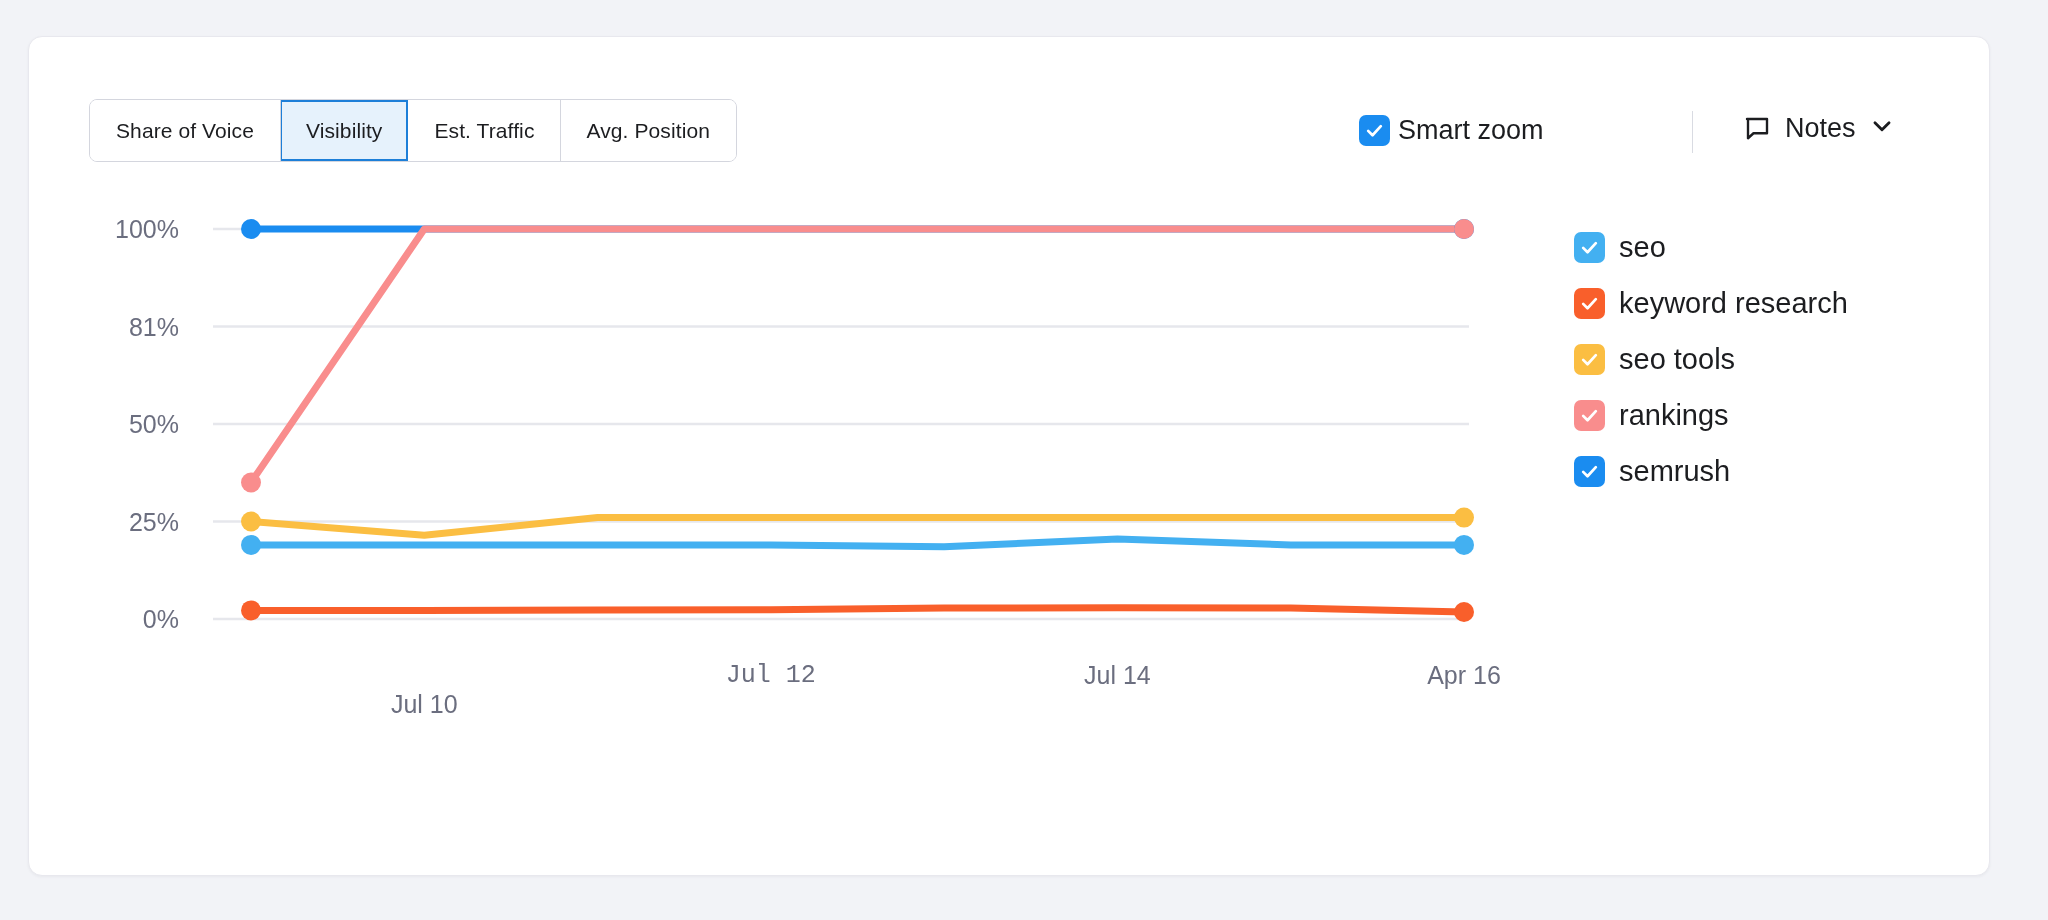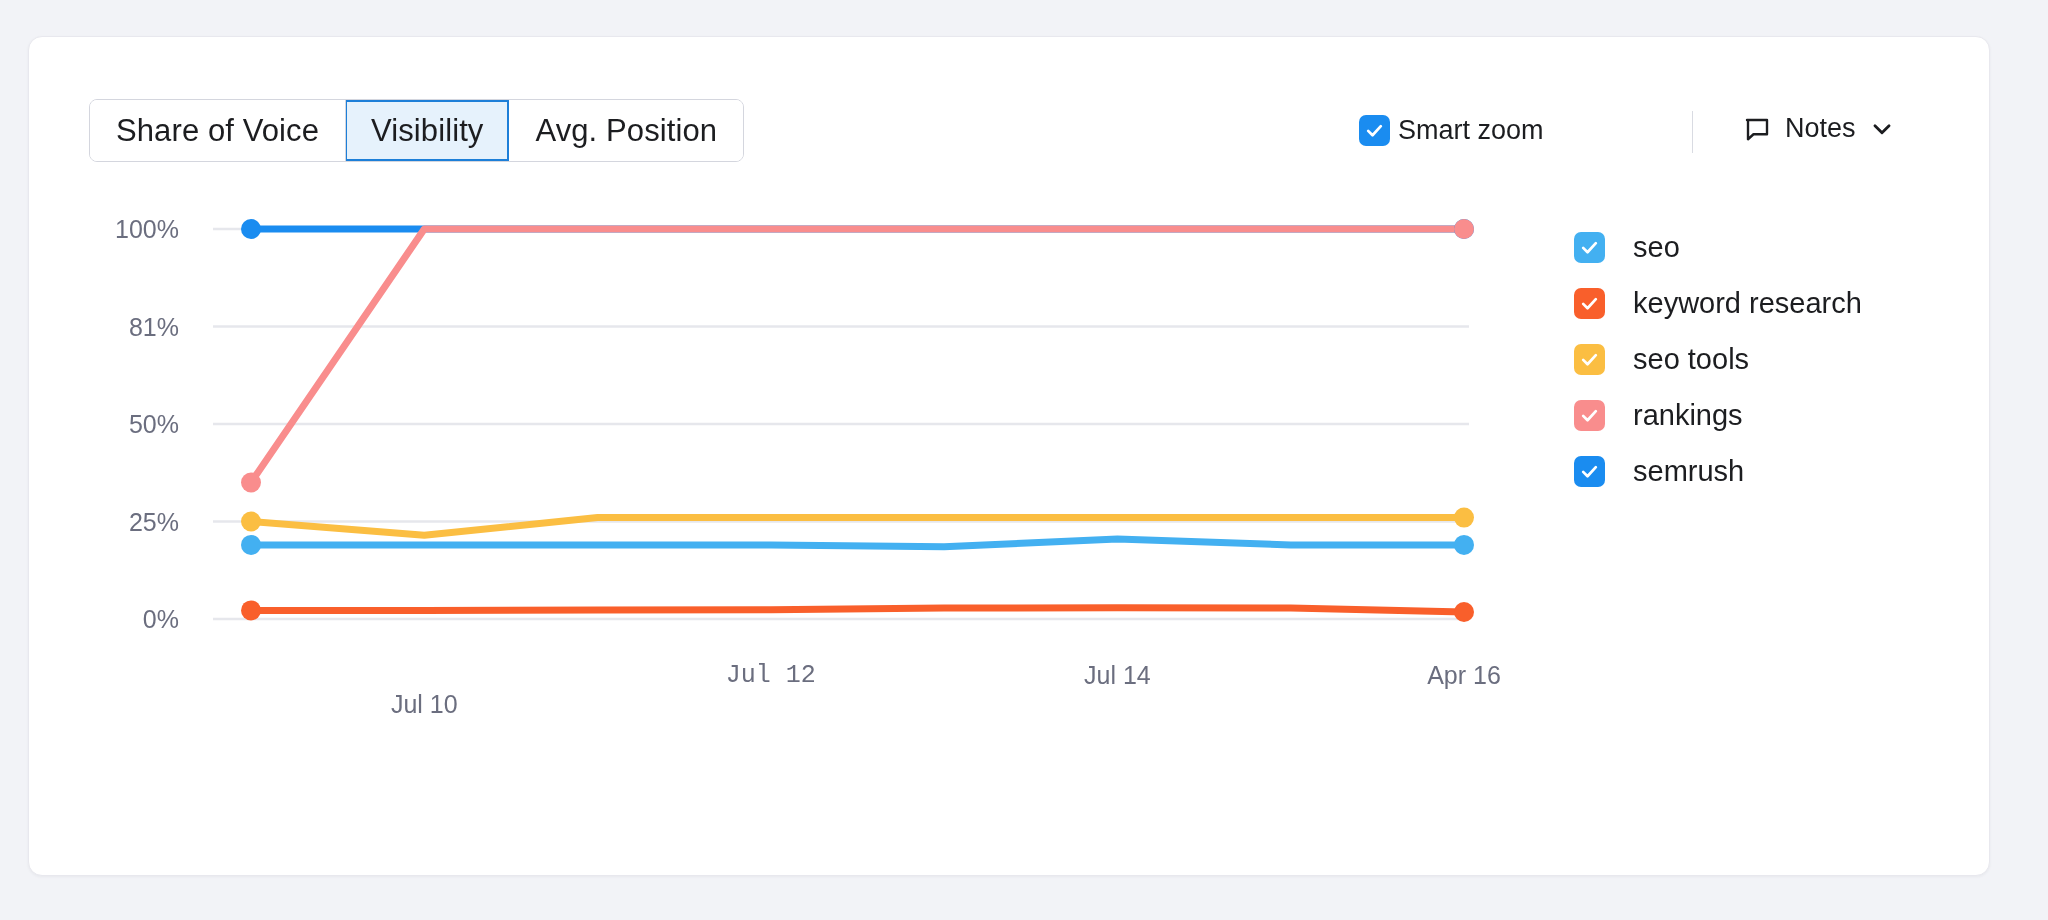--- a/index.html
+++ b/index.html
@@ -41,21 +41,21 @@
     border: 1px solid #d4d6de;
     border-radius: 8px;
     background: #fff;
     overflow: hidden;
   }
   .tab {
     position: relative;
     display: flex;
     align-items: center;
     padding: 0 26px;
-    font-size: 31px;
+    font-size: 21px;
     color: #1c1d20;
     letter-spacing: .1px;
     cursor: pointer;
     background: #fff;
     white-space: nowrap;
   }
   .tab + .tab::before {
     content: "";
     position: absolute;
     left: 0; top: 0; bottom: 0;
@@ -102,21 +102,20 @@
     width: 1px;
     height: 42px;
     background: #d9dbe2;
   }
 
   .notes {
     position: absolute;
     left: 1713px;
     top: 76px;
     display: flex;
-    align-items: center;
     gap: 13px;
     cursor: pointer;
   }
   .notes-label { font-size: 27px; color: #1c1d20; }
   .notes svg { display: block; }
 
   
   .chartarea {
     position: absolute;
     left: 0;
@@ -148,21 +147,21 @@
     position: absolute;
     left: 1545px;
     top: 195px;
     display: flex;
     flex-direction: column;
     gap: 25px;
   }
   .legend-item {
     display: flex;
     align-items: center;
-    gap: 28px;
+    gap: 14px;
     cursor: pointer;
   }
   .legend-label {
     font-size: 29px;
     color: #1c1d20;
     white-space: nowrap;
     line-height: 1;
   }
 </style>
 </head>
@@ -171,20 +170,23 @@
 <div class="card">
 
   <div class="toolbar">
 
     <div class="tabgroup" id="tabgroup">
         <div class="tab">
           <span>Share of Voice</span>
         </div>
         <div class="tab active">
           <span>Visibility</span>
+        </div>
+        <div class="tab">
+          <span>Est. Traffic</span>
         </div>
         <div class="tab">
           <span>Avg. Position</span>
         </div>
       </div>
 
     <div class="smartzoom">
       <span class="cb" id="sz-cb" style="background: rgb(26, 140, 240);">
         <svg viewBox="0 0 24 24" fill="none">
             <path d="M4 12.5l5.5 5.5L20 6.5" stroke="#fff" stroke-width="3.4" stroke-linecap="round" stroke-linejoin="round"></path>

